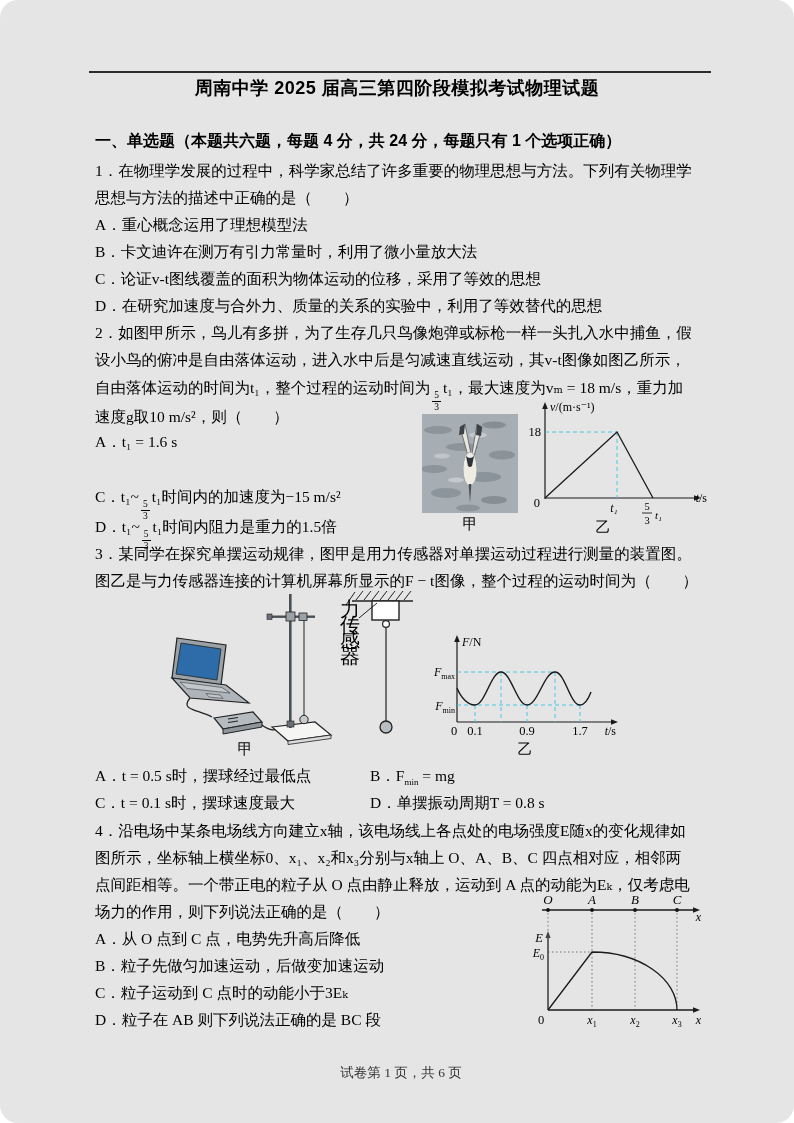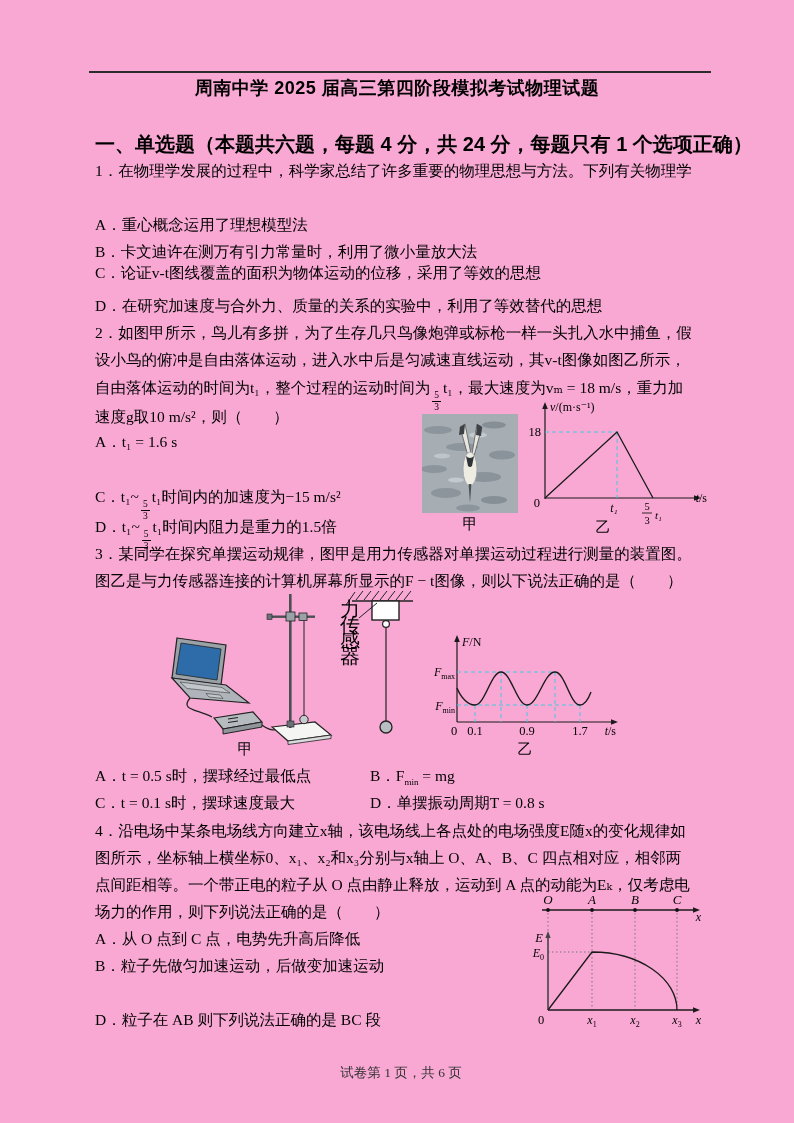--- a/index.html
+++ b/index.html
@@ -1,24 +1,24 @@
 <!DOCTYPE html>
 <html><head>
 <meta charset="utf-8">
 <style>
   html,body{margin:0;padding:0;background:#fff;}
-  .page{position:relative;width:794px;height:1123px;background:#f9a8d4;
-        font-family:"Liberation Serif","DejaVu Serif",serif;color:#000;overflow:hidden;}
+  .page{position:relative;width:794px;height:1123px;background:#e5e5e5;
+        font-family:"Liberation Serif","DejaVu Serif",serif;color:#000;overflow:hidden;border-radius:18px;}
   .rule{position:absolute;left:89px;top:71px;width:622px;height:2px;background:#2c2c2c;}
   .title{position:absolute;left:0;right:0;top:76px;text-align:center;
          font-family:"Liberation Sans","DejaVu Sans",sans-serif;
          font-weight:bold;font-size:18px;letter-spacing:0.5px;}
   .heading{position:absolute;left:95px;top:131px;
            font-family:"Liberation Sans","DejaVu Sans",sans-serif;
-           font-weight:bold;font-size:20px;white-space:nowrap;}
+           font-weight:bold;font-size:16px;white-space:nowrap;}
   .ln{position:absolute;left:95px;font-size:15.5px;line-height:22px;white-space:nowrap;}
   .col2{left:370px;}
   .frac{display:inline-flex;flex-direction:column;align-items:center;
         vertical-align:-0.55em;font-size:9.5px;line-height:1.15;margin:0 2px;}
   .frac .fnum{border-bottom:1px solid #000;padding:0 2px;}
   .frac .fden{padding:0 2px;}
   sub.smallsub{font-size:9px;}
   .fig{position:absolute;}
   .caption{position:absolute;font-size:15px;text-align:center;}
   .vlabel{position:absolute;width:16px;font-size:20px;line-height:15.5px;
@@ -29,23 +29,24 @@
 </head>
 <body>
 
 <div class="page">
 
   <div class="rule"></div>
   <div class="title">周南中学 2025 届高三第四阶段模拟考试物理试题</div>
   <div class="heading">一、单选题（本题共六题，每题 4 分，共 24 分，每题只有 1 个选项正确）</div>
 
   <div class="ln" style="top:160px">1．在物理学发展的过程中，科学家总结了许多重要的物理思想与方法。下列有关物理学</div>
+  <div class="ln" style="top:187px">思想与方法的描述中正确的是（　　）</div>
   <div class="ln" style="top:241px">B．卡文迪许在测万有引力常量时，利用了微小量放大法</div>
   <div class="ln" style="top:214px">A．重心概念运用了理想模型法</div>
-  <div class="ln" style="top:262px">C．论证v-t图线覆盖的面积为物体运动的位移，采用了等效的思想</div>
+  <div class="ln" style="top:268px">C．论证v-t图线覆盖的面积为物体运动的位移，采用了等效的思想</div>
   <div class="ln" style="top:295px">D．在研究加速度与合外力、质量的关系的实验中，利用了等效替代的思想</div>
 
   <div class="ln" style="top:322px">2．如图甲所示，鸟儿有多拼，为了生存几只鸟像炮弹或标枪一样一头扎入水中捕鱼，假</div>
   <div class="ln" style="top:349px">设小鸟的俯冲是自由落体运动，进入水中后是匀减速直线运动，其v-t图像如图乙所示，</div>
   <div class="ln" style="top:377px"><span>自由落体运动的时间为t₁，整个过程的运动时间为</span><span class="frac">
         <span class="fnum">5</span>
         <span class="fden">3</span>
       </span><span>t₁，最大速度为vₘ = 18 m/s，重力加</span></div>
   <div class="ln" style="top:406px">速度g取10 m/s²，则（　　）</div>
   <div class="ln" style="top:431px">A．t₁ = 1.6 s</div>
@@ -96,21 +97,21 @@
     <polyline points="22,102 94,36 130,102" fill="none" stroke="#1a1a1a" stroke-width="1.3"></polyline>
     <text x="91" y="116" font-size="12" font-style="italic" text-anchor="middle">t₁</text>
     <text x="124" y="114" font-size="10.5" text-anchor="middle">5</text>
     <line x1="119" y1="117" x2="129" y2="117" stroke="#1a1a1a" stroke-width="0.9"></line>
     <text x="124" y="128" font-size="10.5" text-anchor="middle">3</text>
     <text x="132" y="123" font-size="11" font-style="italic">t₁</text>
   </svg>
   <div class="caption" style="left:588px;top:518px;width:30px">乙</div>
 
   <div class="ln" style="top:543px">3．某同学在探究单摆运动规律，图甲是用力传感器对单摆运动过程进行测量的装置图。</div>
-  <div class="ln" style="top:570px">图乙是与力传感器连接的计算机屏幕所显示的F − t图像，则以下说法正确的是（　　）</div>
+  <div class="ln" style="top:570px">图乙是与力传感器连接的计算机屏幕所显示的F − t图像，整个过程的运动时间为（　　）</div>
 
   <svg class="fig" style="left:150px;top:588px" width="320" height="168" viewBox="0 0 320 168">
 
     <polygon points="27,50 76,57 71,97 22,90" fill="#9aa1a7" stroke="#222" stroke-width="1.2"></polygon>
     <polygon points="31,55 71,61 67,92 26,86" fill="#2d6ca8" stroke="#222" stroke-width="0.8"></polygon>
     <polygon points="22,90 76,97 99,115 40,110" fill="#aeb4b9" stroke="#222" stroke-width="1.2"></polygon>
     <polygon points="30,94 72,99.5 80,105 37,100.5" fill="#c2c7cb" stroke="#222" stroke-width="0.5"></polygon>
     <polygon points="56,105.5 70,107 73,110.5 59,109" fill="#c2c7cb" stroke="#222" stroke-width="0.5"></polygon>
 
     <path d="M40,110 C30,122 46,121 62,129" fill="none" stroke="#222" stroke-width="1.3"></path>
@@ -181,20 +182,21 @@
   <div class="ln col2" style="top:765px"><span>B．F</span><sub class="smallsub">min</sub><span> = mg</span></div>
   <div class="ln" style="top:792px">C．t = 0.1 s时，摆球速度最大</div>
   <div class="ln col2" style="top:792px">D．单摆振动周期T = 0.8 s</div>
 
   <div class="ln" style="top:820px">4．沿电场中某条电场线方向建立x轴，该电场线上各点处的电场强度E随x的变化规律如</div>
   <div class="ln" style="top:847px">图所示，坐标轴上横坐标0、x₁、x₂和x₃分别与x轴上 O、A、B、C 四点相对应，相邻两</div>
   <div class="ln" style="top:874px">点间距相等。一个带正电的粒子从 O 点由静止释放，运动到 A 点的动能为Eₖ，仅考虑电</div>
   <div class="ln" style="top:901px">场力的作用，则下列说法正确的是（　　）</div>
   <div class="ln" style="top:928px">A．从 O 点到 C 点，电势先升高后降低</div>
   <div class="ln" style="top:955px">B．粒子先做匀加速运动，后做变加速运动</div>
+  <div class="ln" style="top:982px">C．粒子运动到 C 点时的动能小于3Eₖ</div>
   <div class="ln" style="top:1009px">D．粒子在 AB 则下列说法正确的是 BC 段</div>
 
   <svg class="fig" style="left:528px;top:893px" width="195" height="148" viewBox="0 0 195 148">
 
     <line x1="14" y1="17" x2="168" y2="17" stroke="#1a1a1a" stroke-width="1.3"></line>
     <polygon points="172,17 165,14.2 165,19.8" fill="#1a1a1a"></polygon>
     <circle cx="20" cy="17" r="1.9" fill="#111"></circle>
     <circle cx="64" cy="17" r="1.9" fill="#111"></circle>
     <circle cx="107" cy="17" r="1.9" fill="#111"></circle>
     <circle cx="149" cy="17" r="1.9" fill="#111"></circle>

